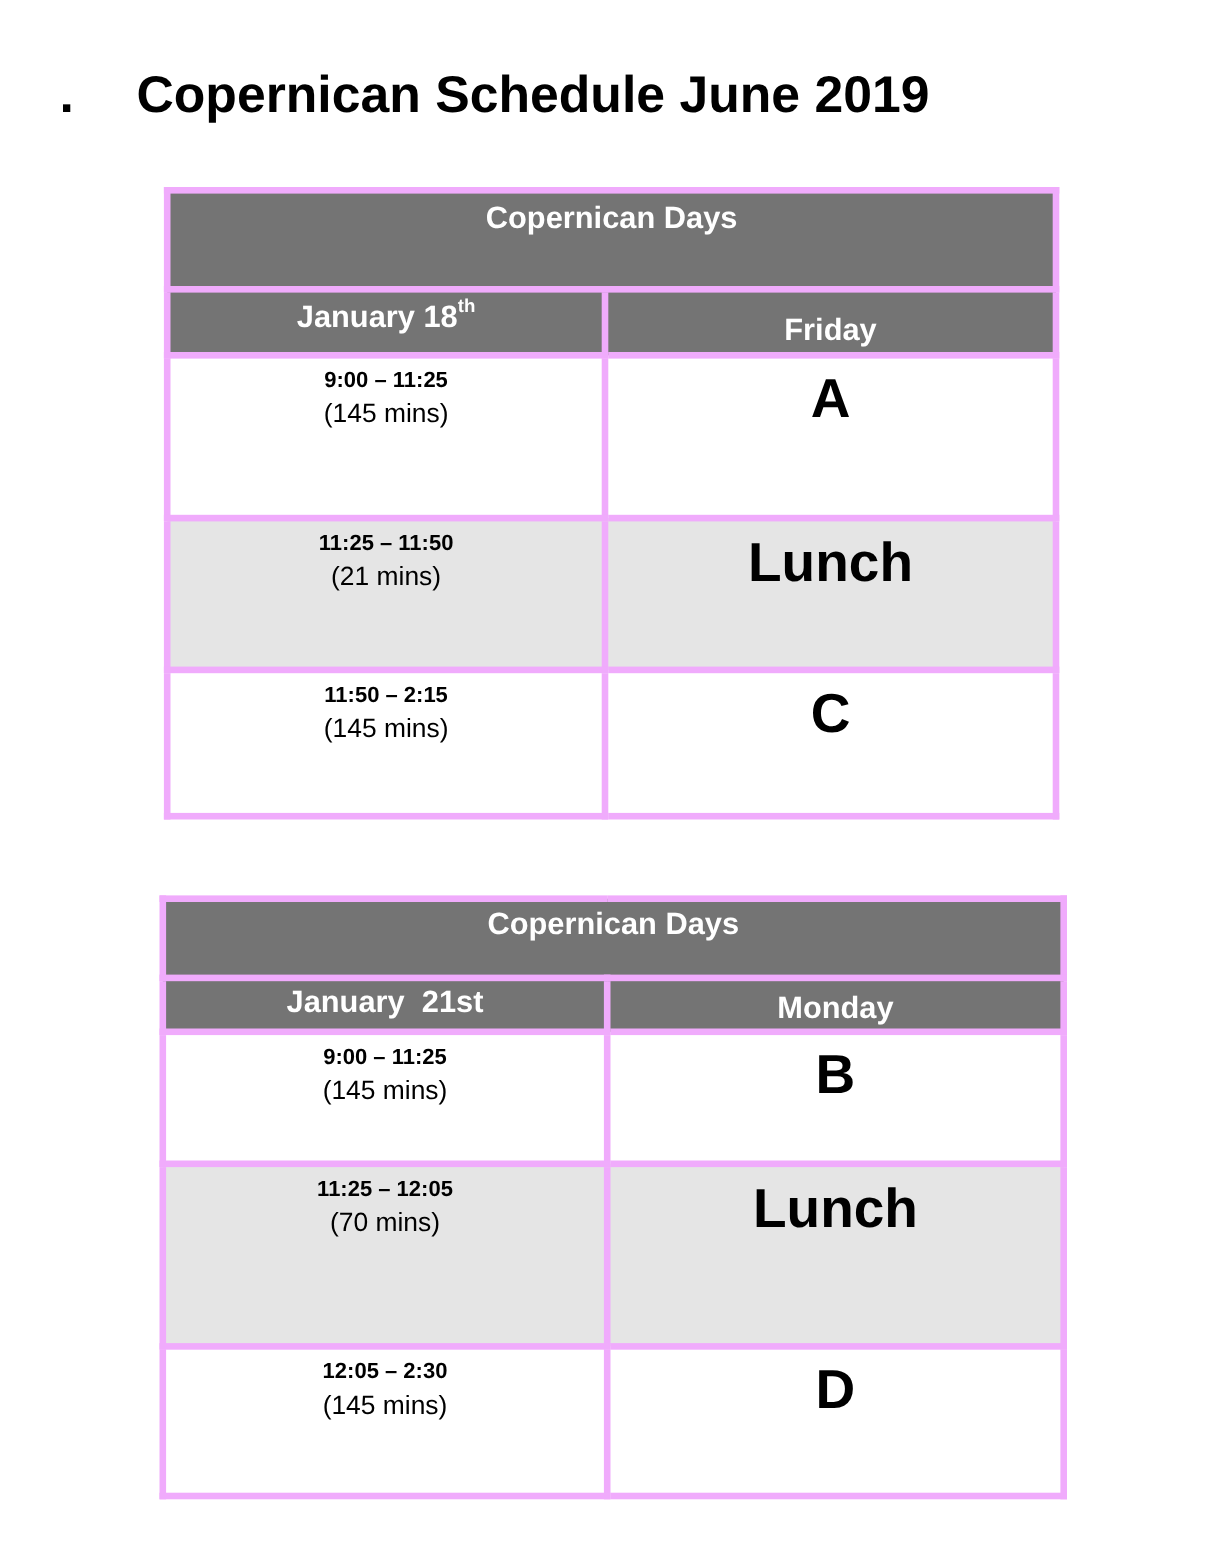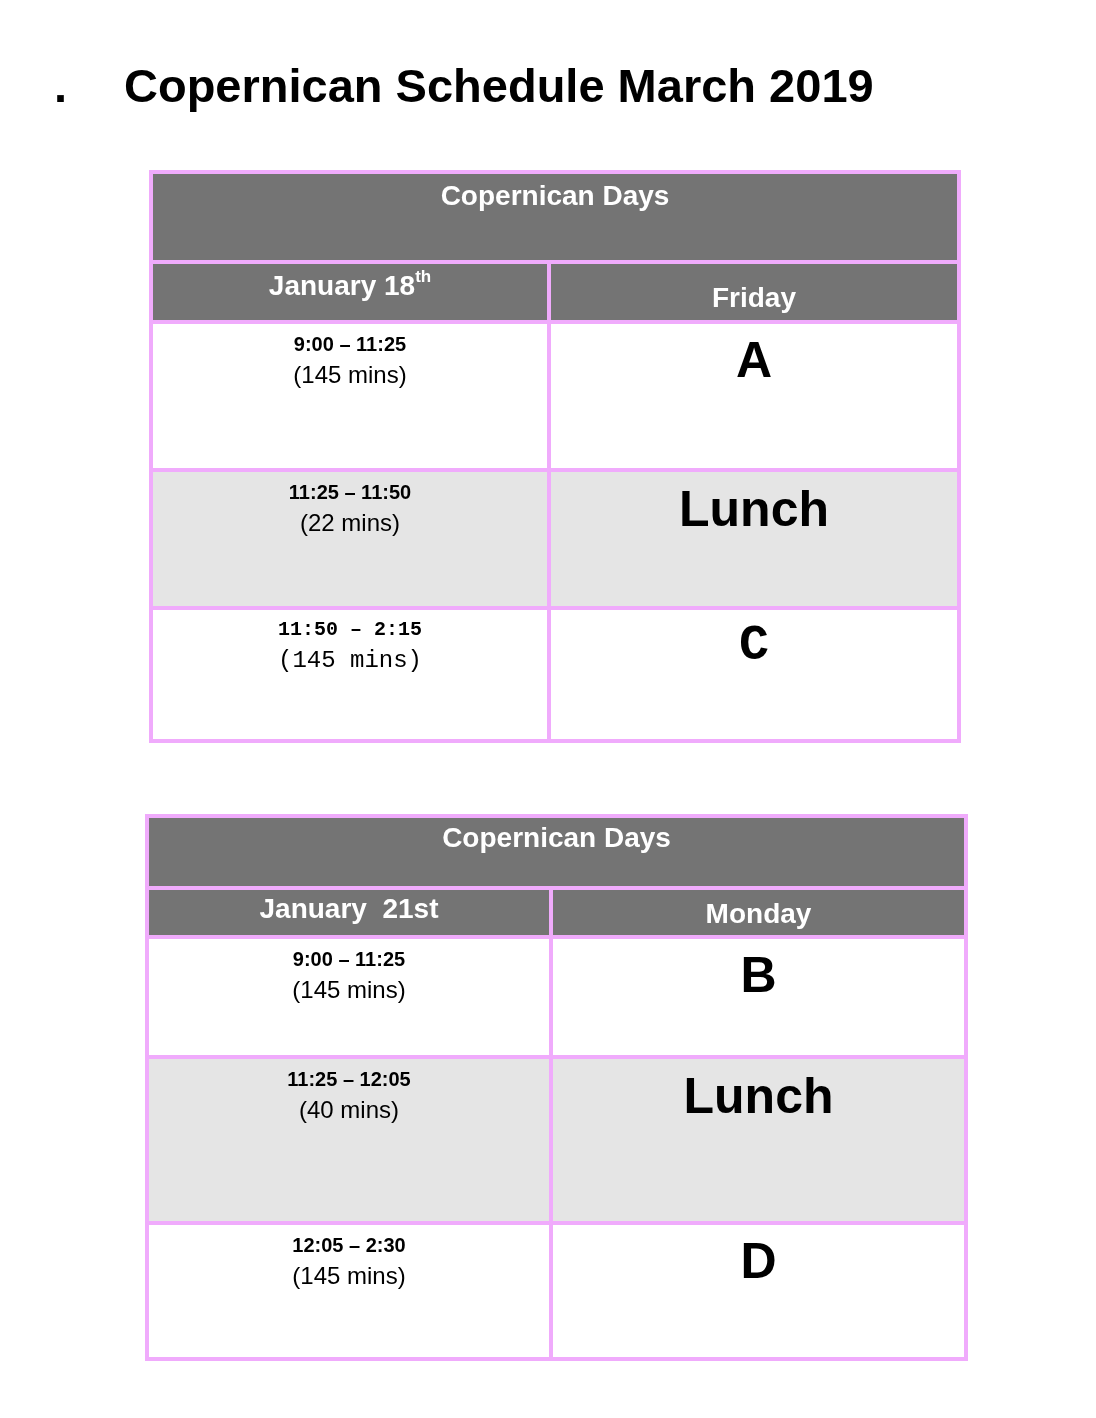--- a/index.html
+++ b/index.html
@@ -1,35 +1,35 @@
 <!DOCTYPE html>
 <html><head>
 <meta charset="utf-8">
 <style>
   html, body { margin: 0; padding: 0; background: #ffffff; }
   body { width: 1096px; height: 1418px; position: relative; font-family: "Liberation Sans", sans-serif; color: #000; overflow: hidden; }
   .title { position: absolute; top: 58px; left: 54px; font-size: 47px; font-weight: bold; white-space: nowrap; line-height: 56px; }
   .title .dot { display: inline-block; width: 70px; }
   table.sched { position: absolute; border-collapse: collapse; table-layout: fixed; }
-  table.sched td { border: 4px solid #f0abfc; padding: 0; vertical-align: top; text-align: center; }
+  table.sched td { border: 6px solid #f0abfc; padding: 0; vertical-align: top; text-align: center; }
   .hdr { background: #747474; color: #ffffff; font-weight: bold; font-size: 28px; }
   .sub { background: #747474; color: #ffffff; font-weight: bold; font-size: 28px; }
   .sub td, .hdr td { }
   .lunch td { background: #e5e5e5; }
   .time { font-weight: bold; font-size: 20px; line-height: 32px; padding-top: 4px; }
   .mins { font-size: 24px; line-height: 30px; }
   .letter { font-weight: bold; font-size: 50px; line-height: 60px; padding-top: 6px; }
   .lunchword { font-weight: bold; font-size: 50px; line-height: 62px; padding-top: 6px; }
   sup { font-size: 17px; vertical-align: top; position: relative; top: -3px; }
 </style>
 </head>
 <body>
 
 <div class="title">
-  <span class="dot">.</span><span>Copernican Schedule March 2019</span>
+  <span class="dot">.</span><span>Copernican Schedule June 2019</span>
 </div>
 
 <table class="sched" style="top:170px; left:149px; width:808px;">
   <colgroup>
       <col style="width:398px">
       <col style="width:410px">
     </colgroup>
   <tbody>
       <tr class="hdr" style="height:90px;">
     <td colspan="2" style="padding-top:6px;">Copernican Days</td>
@@ -43,27 +43,27 @@
       <div class="time">9:00 – 11:25</div>
       <div class="mins">(145 mins)</div>
     </td>
     <td>
           <div class="letter">A</div>
         </td>
   </tr>
   <tr class="lunch" style="height:138px;">
     <td>
       <div class="time">11:25 – 11:50</div>
-      <div class="mins">(22 mins)</div>
+      <div class="mins">(21 mins)</div>
     </td>
     <td>
           <div class="lunchword">Lunch</div>
         </td>
   </tr>
-  <tr style="height:133px;font-family:Liberation Mono, monospace;">
+  <tr style="height:133px;">
     <td>
       <div class="time">11:50 – 2:15</div>
       <div class="mins">(145 mins)</div>
     </td>
     <td>
           <div class="letter">C</div>
         </td>
   </tr>
 </tbody>
   </table>
@@ -86,21 +86,21 @@
       <div class="time">9:00 – 11:25</div>
       <div class="mins">(145 mins)</div>
     </td>
     <td>
           <div class="letter">B</div>
         </td>
   </tr>
   <tr class="lunch" style="height:166px;">
     <td>
       <div class="time">11:25 – 12:05</div>
-      <div class="mins">(40 mins)</div>
+      <div class="mins">(70 mins)</div>
     </td>
     <td>
           <div class="lunchword">Lunch</div>
         </td>
   </tr>
   <tr style="height:136px;">
     <td>
       <div class="time">12:05 – 2:30</div>
       <div class="mins">(145 mins)</div>
     </td>

